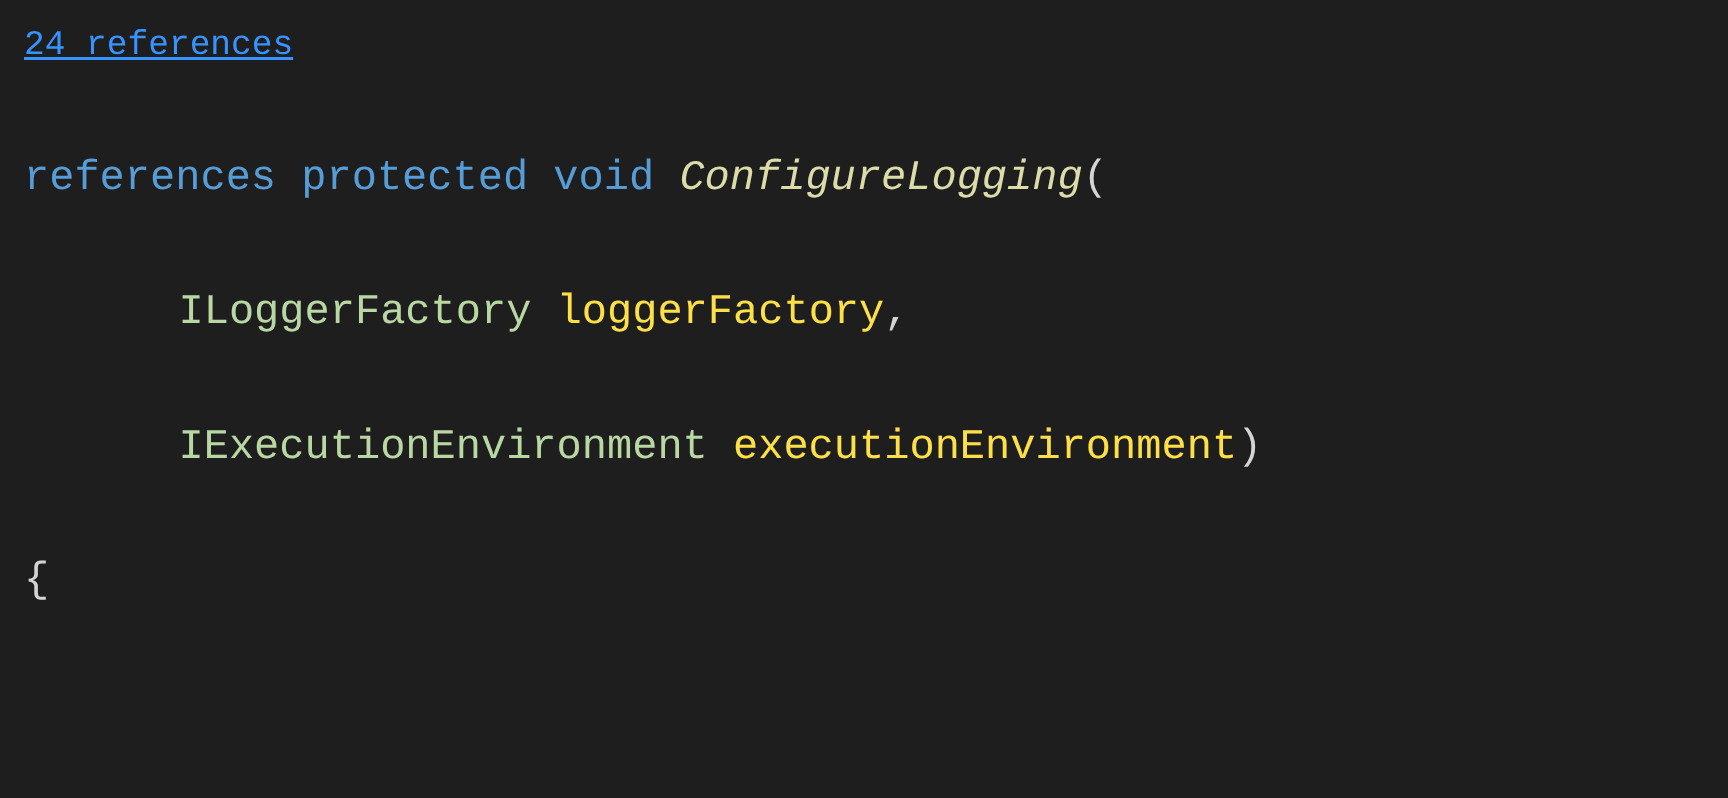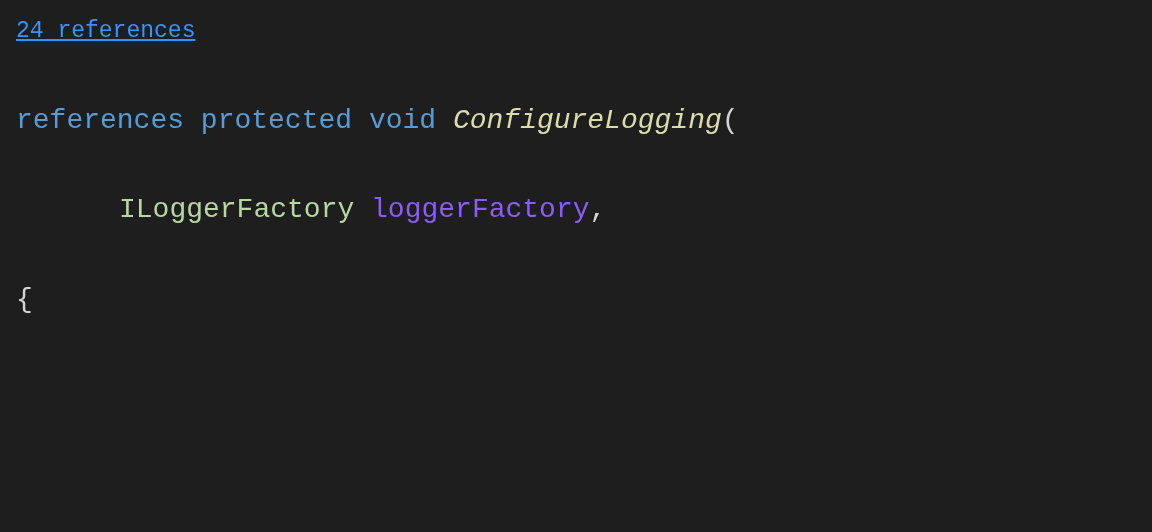--- a/index.html
+++ b/index.html
@@ -23,38 +23,39 @@
       text-decoration: underline;
       margin-bottom: 4px;
       display: inline-block;
     }
     .code-block {
       white-space: pre;
       position: relative;
     }
     .kw { color: #569cd6; }
     .type { color: #b8d7a3; margin-left: 33px; }
-    .param { color: #8b5cf6; }
+    .param { color: #fde047; }
     .punct { color: #d4d4d4; }
     .methodname { color: #dcdcaa; font-style: italic; }
     .line {
       position: relative;
     }
     .indent1 { padding-left: 70px; }
   </style>
 </head>
 <body>
 
 
 
 <a class="references">24 references</a>
 
 <div class="code-block">
 <div class="line"><span class="kw">references</span> <span class="kw">protected</span> <span class="kw">void</span> <span class="methodname">ConfigureLogging</span><span class="punct">(</span></div>
 <div class="line indent1"><span class="type">ILoggerFactory</span> <span class="param">loggerFactory</span><span class="punct">,</span></div>
+<div class="line indent1"><span class="type">IExecutionEnvironment</span> <span class="param">executionEnvironment</span><span class="punct">)</span></div>
 <div class="line"><span class="punct">{</span></div>
 <div class="line">&nbsp;</div>
 
 
 
 
 
 
 
 </div>

